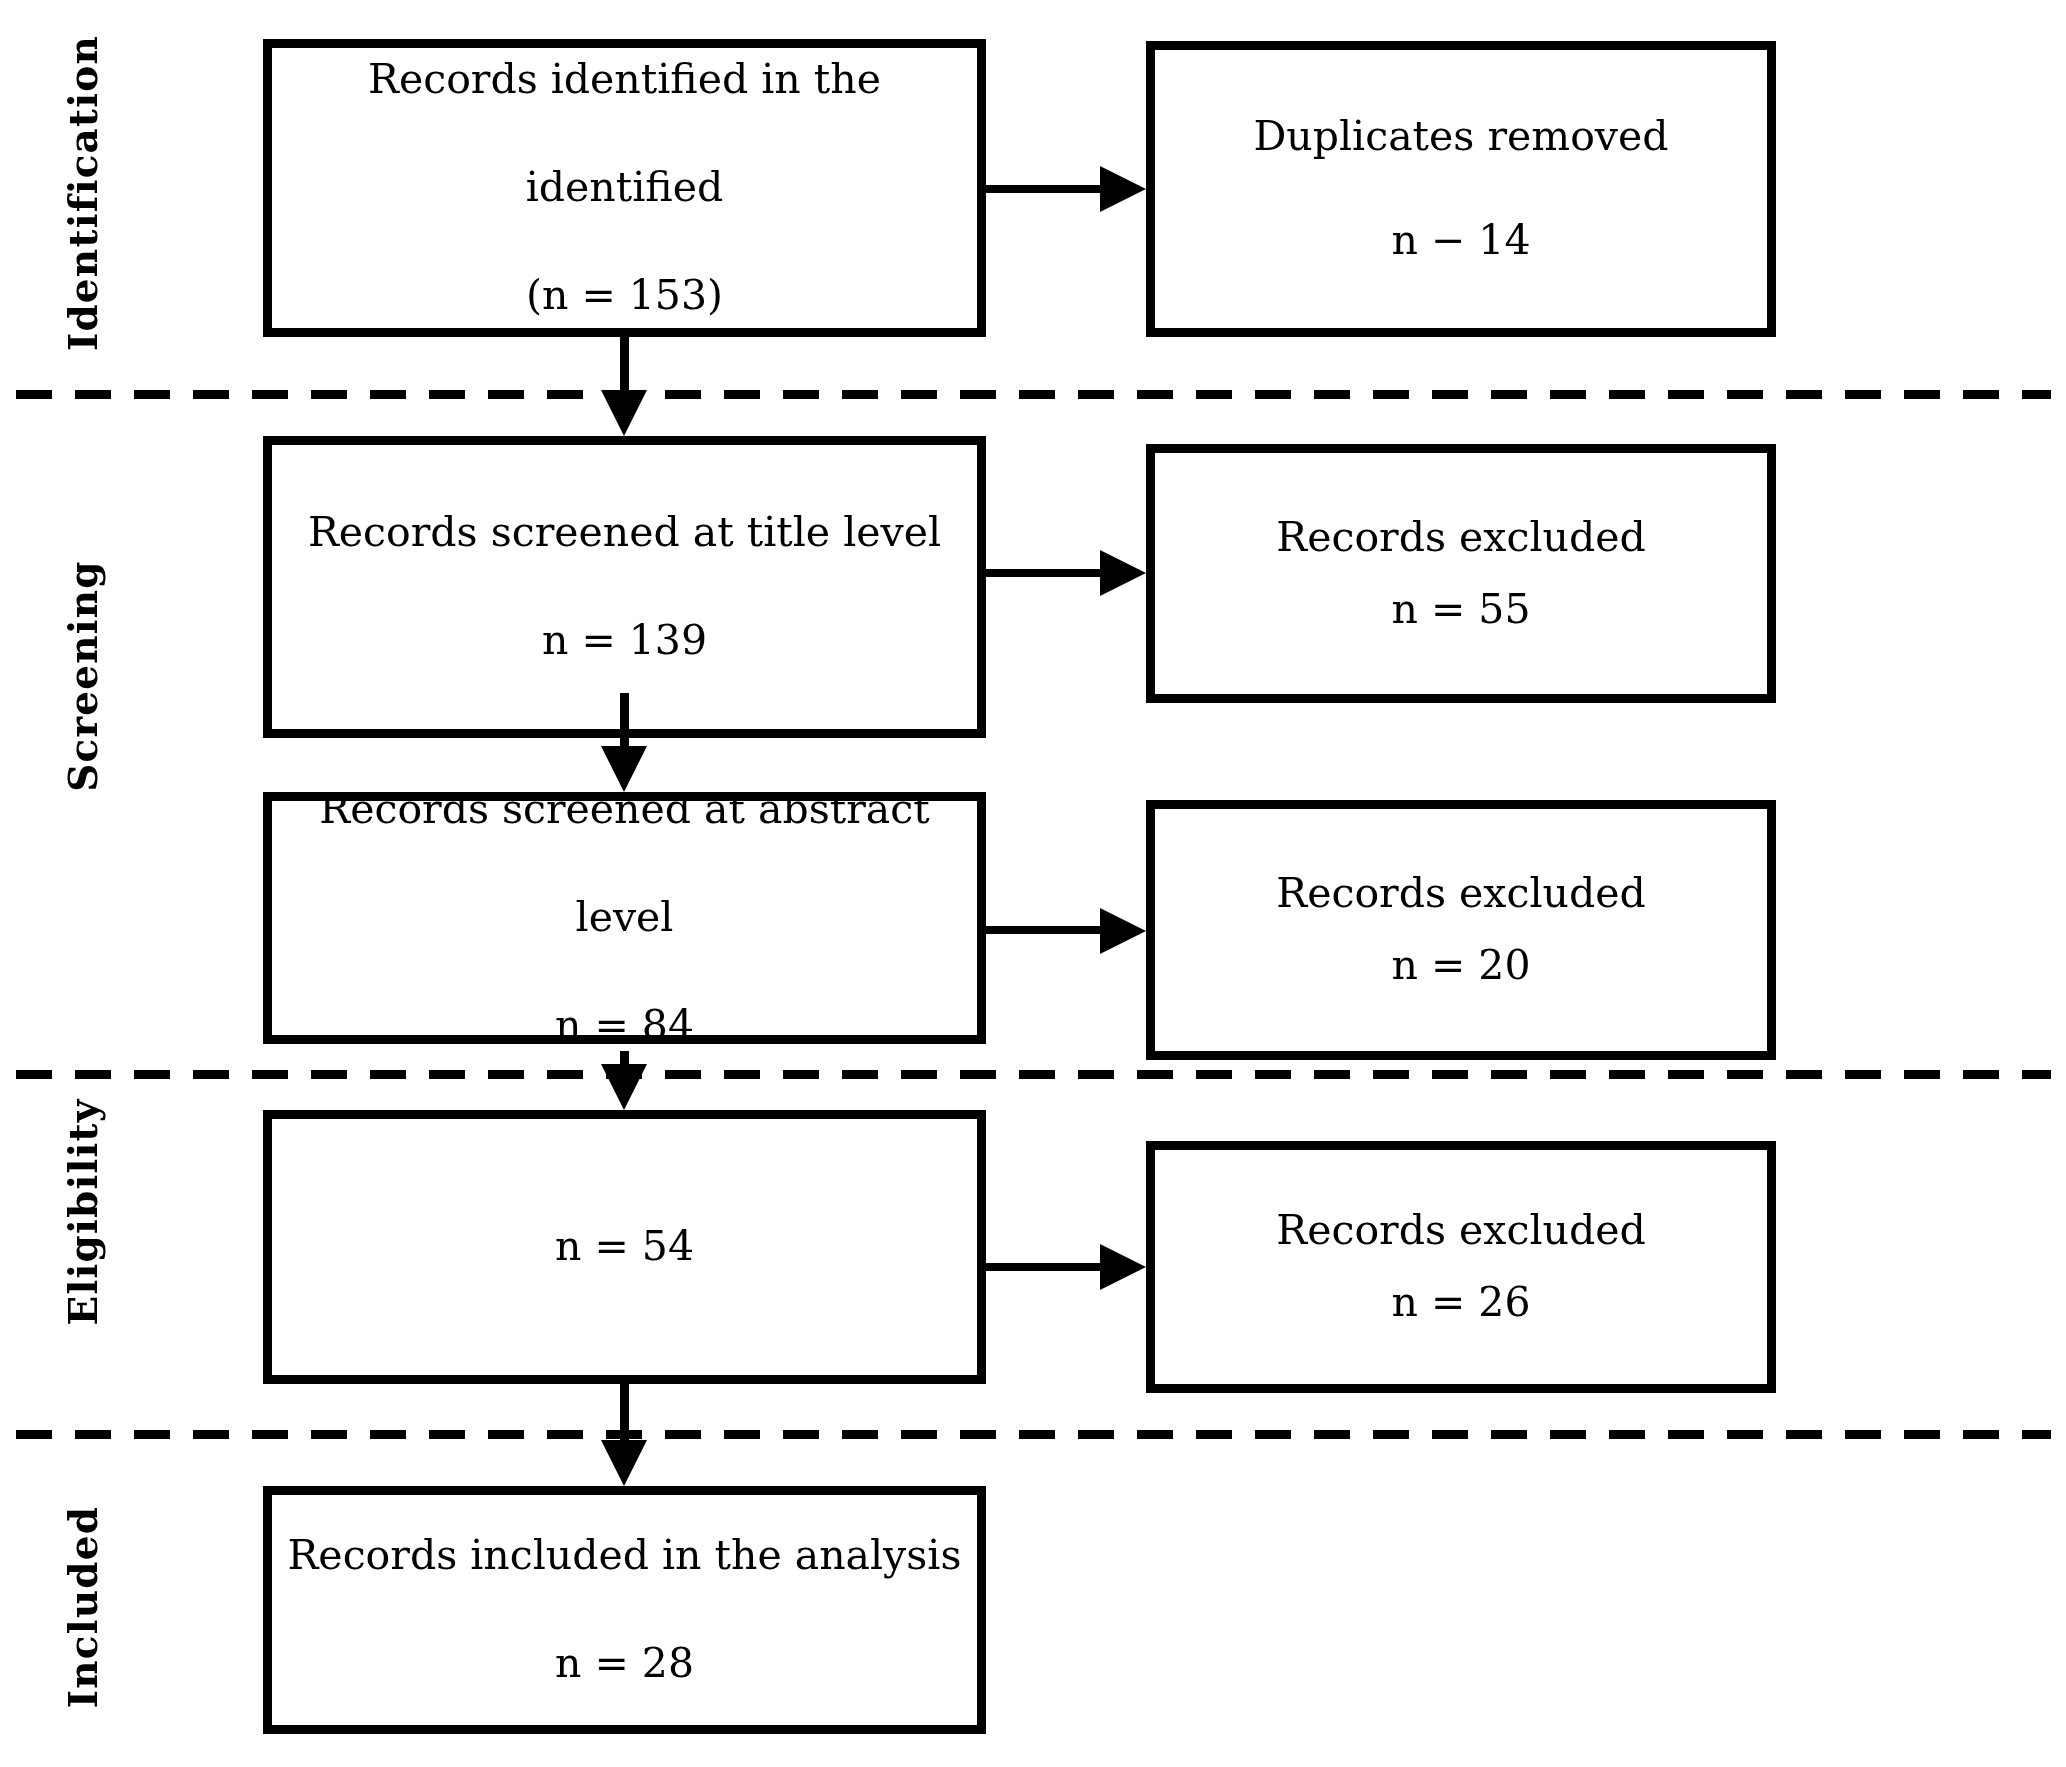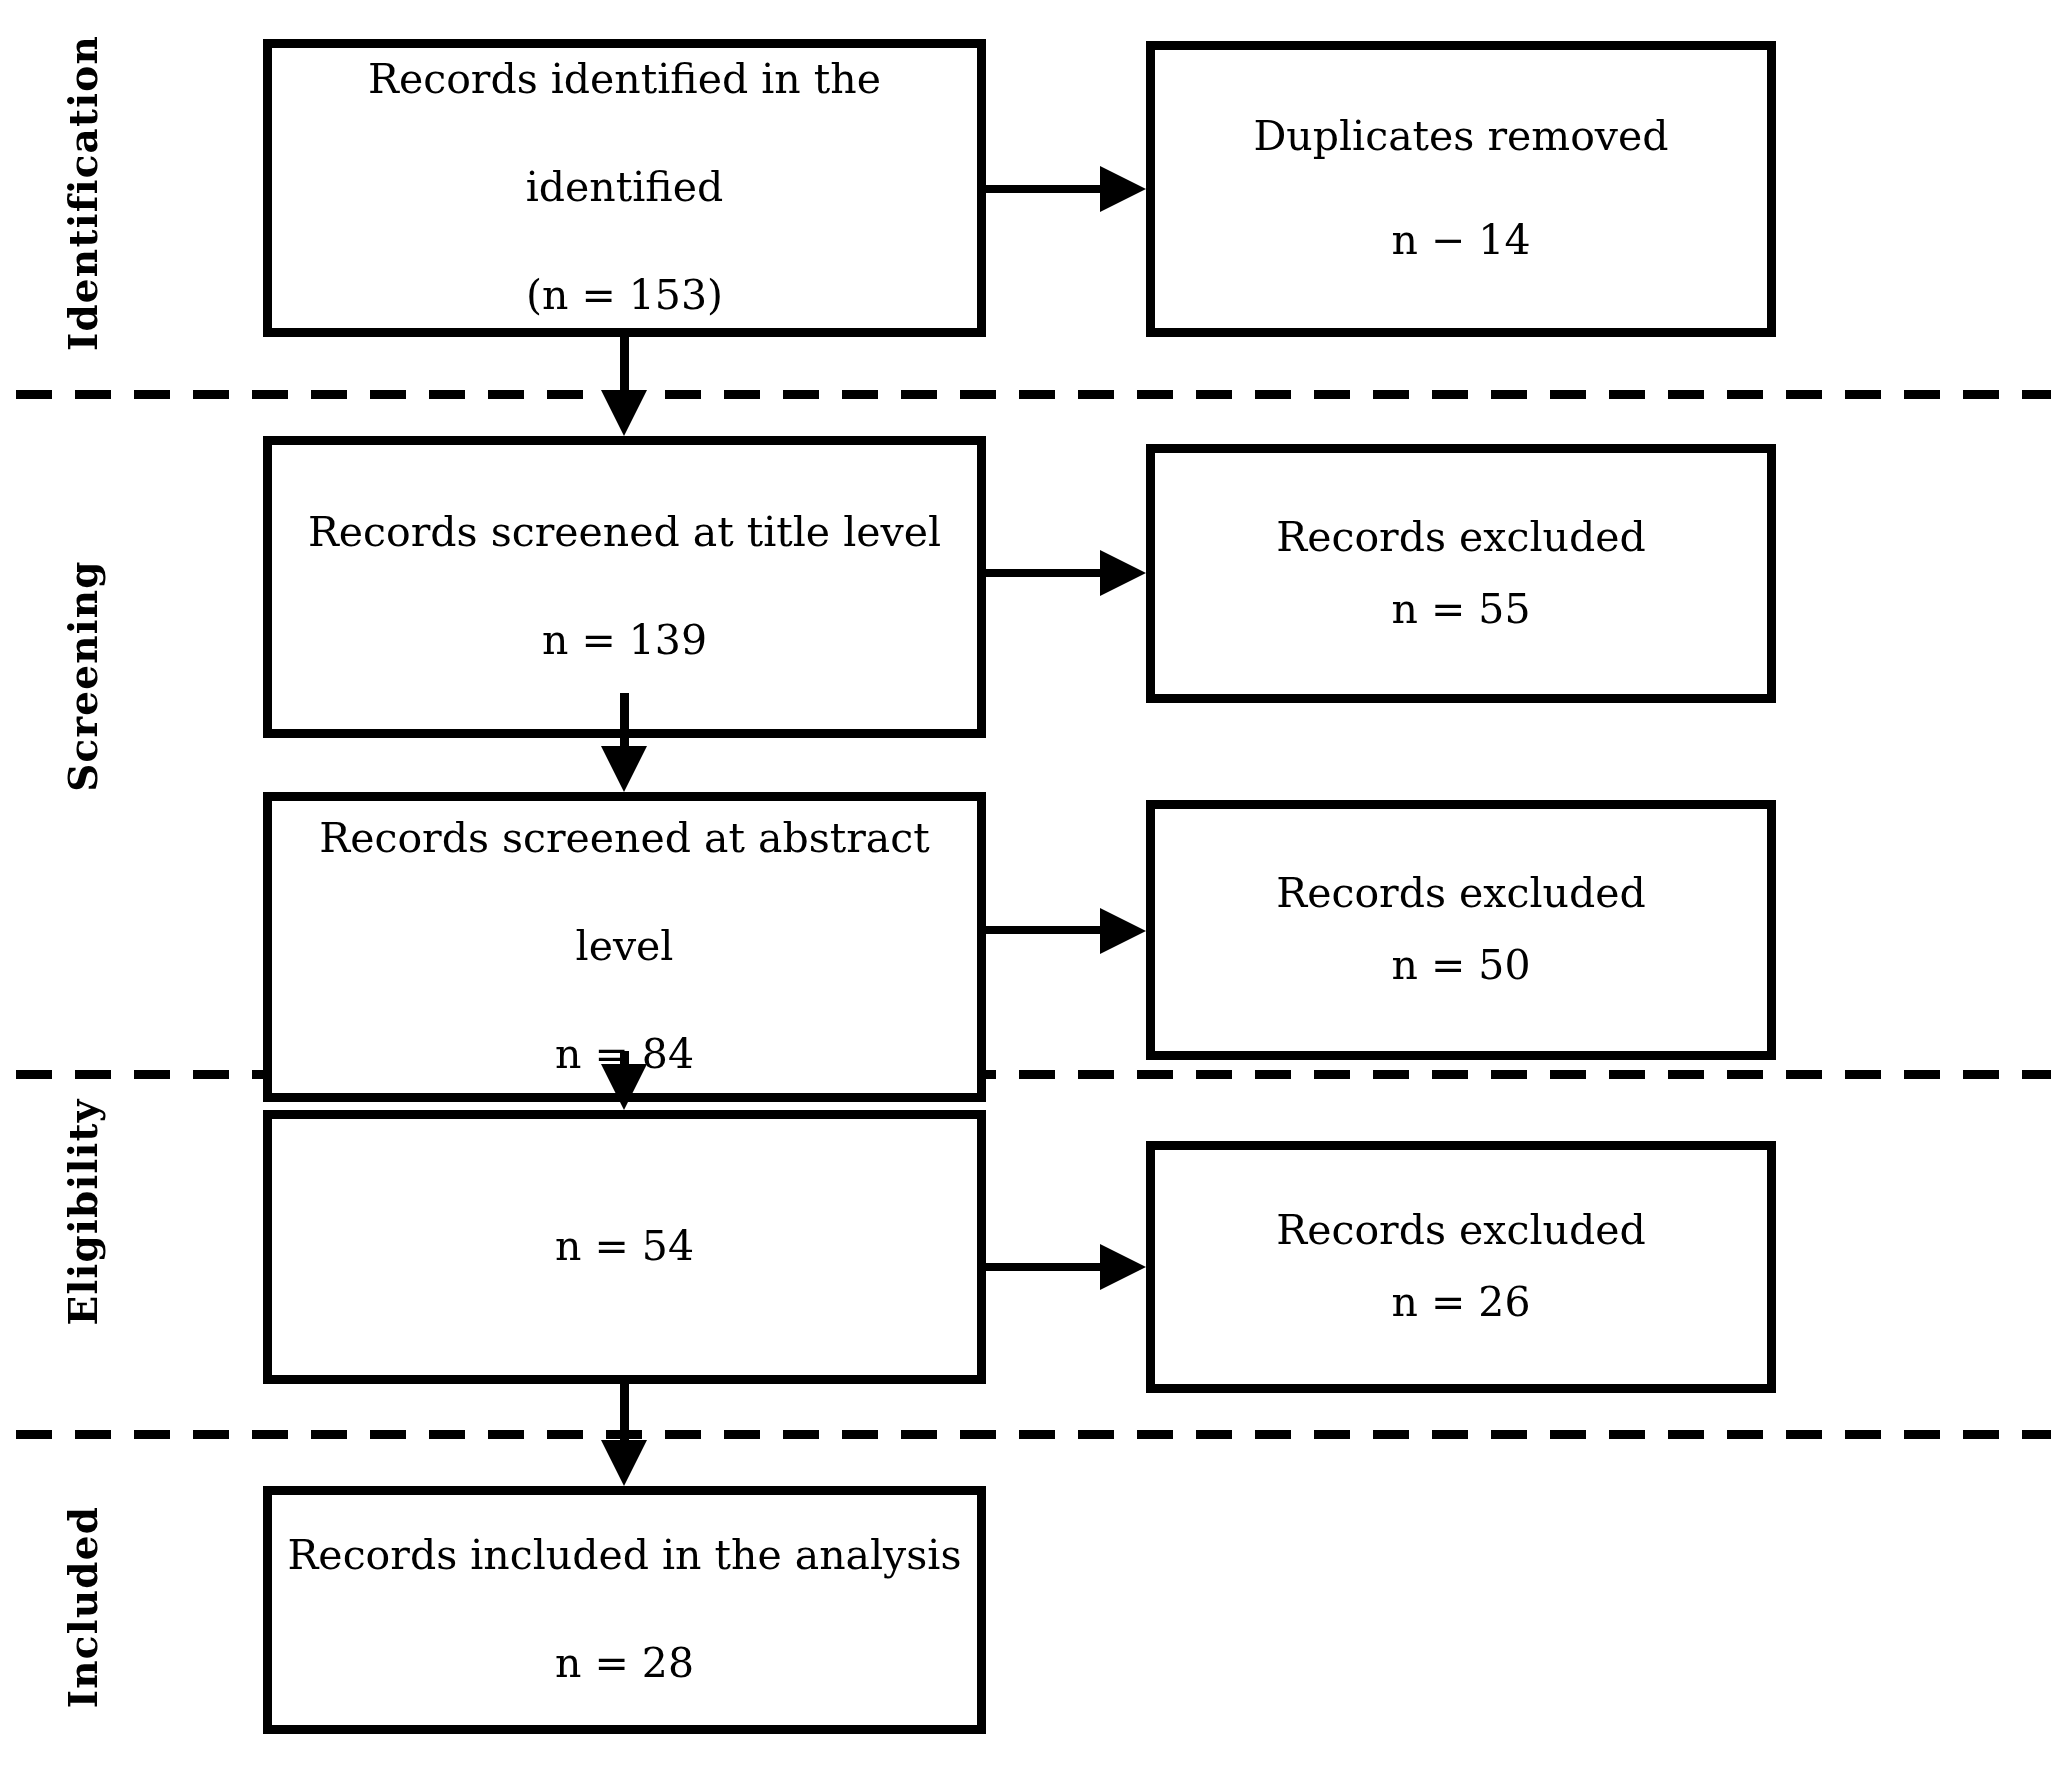--- a/index.html
+++ b/index.html
@@ -38,21 +38,21 @@
   .head-right{
     position:absolute;width:0;height:0;
     border-top:23px solid transparent;border-bottom:23px solid transparent;
     border-left:46px solid #000;
   }
   
   #box-l1{top:39px;height:298px;}
   #box-r1{top:41px;height:296px;gap:32px;}
   #box-l2{top:436px;height:302px;}
   #box-r2{top:444px;height:259px;}
-  #box-l3{top:792px;height:310px;}
+  #box-l3{top:792px;height:252px;}
   #box-r3{top:800px;height:260px;}
   #box-l4{top:1110px;height:274px;}
   #box-r4{top:1141px;height:252px;}
   #box-l5{top:1486px;height:248px;}
 </style>
 </head>
 <body>
 
 <div class="canvas">
 
@@ -96,21 +96,21 @@
     <div class="line">n − 14</div>
   </div>
 
   <div class="box col-right" id="box-r2">
     <div class="line">Records excluded</div>
     <div class="line">n = 55</div>
   </div>
 
   <div class="box col-right" id="box-r3">
     <div class="line">Records excluded</div>
-    <div class="line">n = 50</div>
+    <div class="line">n = 20</div>
   </div>
 
   <div class="box col-right" id="box-r4">
     <div class="line">Records excluded</div>
     <div class="line">n = 26</div>
   </div>
 
   <div class="vline" style="left:620px;top:336px;height:62px;"></div>
   <div class="head-down" style="left:601px;top:390px;"></div>
 

